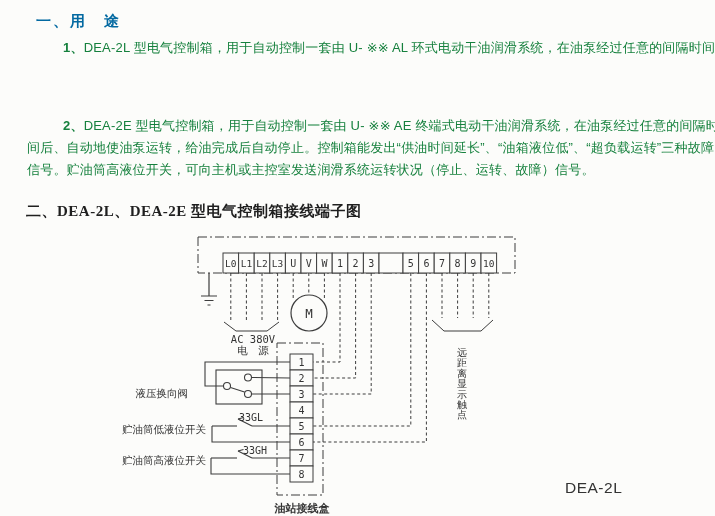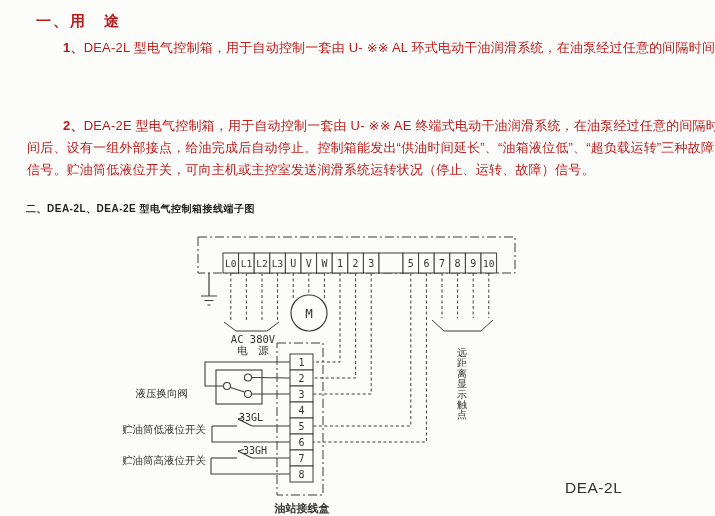--- a/index.html
+++ b/index.html
@@ -7,40 +7,40 @@
     width:715px;height:516px;
     background:#f2f2f0;
     font-family:"Liberation Sans","DejaVu Sans",sans-serif;
     overflow:hidden;
   }
   #page{
     position:relative;width:715px;height:516px;
     background:#fcfcfa;color:#2e2e2e;
   }
   .abs{position:absolute;white-space:nowrap;}
-  .h1{font-size:15px;font-weight:bold;letter-spacing:2px;color:#b91c1c;}
-  .h2{font-size:10px;font-weight:bold;letter-spacing:0.5px;color:#1f1f1f;}
-  .bodyline{font-size:13px;letter-spacing:0.2px;color:#b91c1c;}
+  .h1{font-size:15px;font-weight:bold;letter-spacing:2px;color:#0369a1;}
+  .h2{font-size:15px;font-weight:bold;letter-spacing:0.5px;color:#1f1f1f;font-family:Liberation Serif, serif;}
+  .bodyline{font-size:13px;letter-spacing:0.2px;color:#15803d;}
   .bodyline b{font-weight:bold;}
   svg text{fill:#333;}
   svg .lbl{font-family:"Liberation Sans","DejaVu Sans",sans-serif;}
   svg .term{font-family:"DejaVu Sans Mono","Liberation Mono",monospace;}
 </style>
 </head>
 <body>
 
 <div id="page">
 
   <div class="abs h1" style="left:36px;top:12px">一、用　途</div>
 
   <div class="abs bodyline" style="left:63px;top:39px"><b>1、</b><span>DEA-2L 型电气控制箱，用于自动控制一套由 U- ※※ AL 环式电动干油润滑系统，在油泵经过任意的间隔时间</span></div>
 
   <div class="abs bodyline" style="left:63px;top:117px"><b>2、</b><span>DEA-2E 型电气控制箱，用于自动控制一套由 U- ※※ AE 终端式电动干油润滑系统，在油泵经过任意的间隔时</span></div>
-  <div class="abs bodyline" style="left:27px;top:139px">间后、设有一组外部接点，给油完成后自动停止。控制箱能发出“供油时间延长”、“油箱液位低”、“超负载运转”三种故障</div>
-  <div class="abs bodyline" style="left:27px;top:161px">信号。贮油筒低液位开关，可向主机或主控室发送润滑系统运转状况（停止、运转、故障）信号。</div>
+  <div class="abs bodyline" style="left:27px;top:139px">间后、自动地使油泵运转，给油完成后自动停止。控制箱能发出“供油时间延长”、“油箱液位低”、“超负载运转”三种故障</div>
+  <div class="abs bodyline" style="left:27px;top:161px">信号。贮油筒高液位开关，可向主机或主控室发送润滑系统运转状况（停止、运转、故障）信号。</div>
 
   <div class="abs h2" style="left:26px;top:202px">二、DEA-2L、DEA-2E 型电气控制箱接线端子图</div>
 
   <svg id="diag" width="715" height="516" viewBox="0 0 715 516" style="position:absolute;left:0;top:0" stroke-linecap="butt" fill="none">
 
     <rect x="198" y="237" width="317" height="36" stroke="#3d3d3d" stroke-width="1" stroke-dasharray="9,3,2,3"></rect>
 
     <path d="M209,273 V296 M201,296 H217 M204.5,300.5 H213.5 M207.5,305 H210.5" stroke="#3d3d3d" stroke-width="1.2"></path>
 
     <g id="topTerminals">

